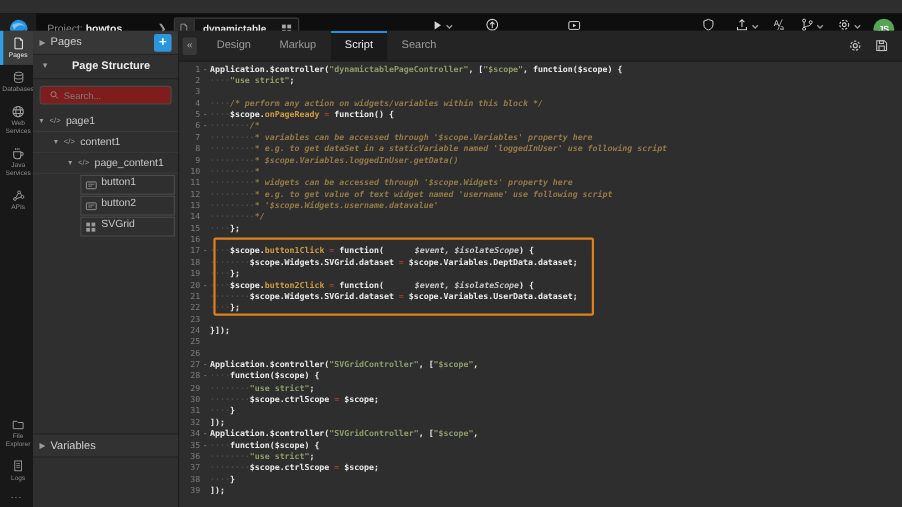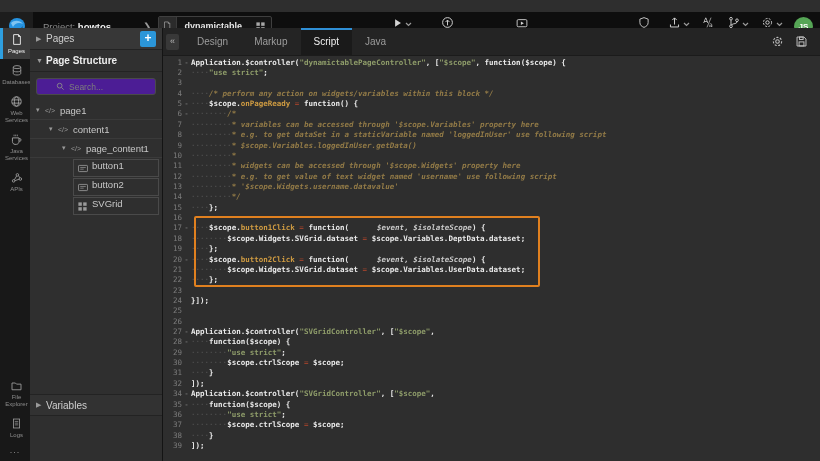--- a/index.html
+++ b/index.html
@@ -35,26 +35,26 @@
   .sb-item { display:flex; flex-direction:column; align-items:center; justify-content:center; padding:5px 0 4px 0; border-left:3px solid transparent; color:#9a9a9a; cursor:pointer; }
   .sb-item .slbl { font-size:6px; line-height:7px; text-align:center; margin-top:2px; color:#8e8e8e; }
   .sb-item.active { background:#3c3c3c; border-left-color:#2e9fe0; color:#f0f0f0; }
   .sb-item.active .slbl { color:#f0f0f0; }
   #sb-bottom { margin-top:auto; }
   #sb-more { text-align:center; color:#8e8e8e; font-size:9px; letter-spacing:1px; padding:2px 0 6px 0; }
   
   #panel { position:absolute; left:30px; top:28px; width:133px; height:433px; background:#2f2f2f; border-right:1px solid #141414; display:flex; flex-direction:column; }
   .p-header { height:22px; flex:none; display:flex; align-items:center; padding:0 6px; font-size:10px; border-bottom:1px solid #232323; }
   #pages-header { background:#373737; color:#cfcfcf; }
-  #structure-header { background:#303030; color:#ececec; font-weight:bold; }
+  #structure-header { background:#303030; color:#ececec; font-weight:bold;text-align:center; }
   .caret { width:10px; flex:none; font-size:7px; color:#9a9a9a; }
   .p-header .htxt { flex:1 1 auto; }
   #add-page-btn { width:16px; height:16px; flex:none; background:#2b96d9; border-radius:2px; color:#fff; font-size:12px; line-height:14px; text-align:center; font-weight:bold; cursor:pointer; }
   #search-wrap { padding:6px; flex:none; }
-  #search-box { display:flex; align-items:center; height:17px; background:#4c1d95; border:1px solid #4a4a4a; border-radius:3px; padding:0 19px; }
+  #search-box { display:flex; align-items:center; height:17px; background:#7f1d1d; border:1px solid #4a4a4a; border-radius:3px; padding:0 8px; }
   #search-box input { flex:1; min-width:0; background:transparent; border:none; outline:none; color:#bbb; font-size:8.5px; font-family:"Liberation Sans",sans-serif; margin-left:4px; }
   #search-box input::placeholder { color:#7d7d7d; }
   #tree { flex:none; }
   .t-row { height:19px; display:flex; align-items:center; border-bottom:1px solid #3a3a3a; font-size:9.5px; color:#c8c8c8; cursor:pointer; }
   .t-row .caret { width:9px; font-size:7px; }
   .t-row .ticon { width:15px; flex:none; display:flex; align-items:center; color:#9a9a9a; font-size:7px; }
   .t-row.boxed { border-bottom:none; padding:0 3px 0 0; }
   .t-row.boxed .boxin { flex:1; height:18px; margin-top:1px; border:1px solid #4a4a4a; display:flex; padding-left:3px; }
   #variables-header { margin-top:auto; background:#323232; border-top:1px solid #232323; color:#cfcfcf; }
   #panel-footer { height:45px; flex:none; }
@@ -385,21 +385,21 @@
     <div id="panel-footer"></div>
   </div>
 
   <div id="editor">
     <div id="tabsbar">
       <span id="collapse-btn">«</span>
       <div id="tabs" style="display:flex">
           <div class="tab">Design</div>
           <div class="tab">Markup</div>
           <div class="tab active">Script</div>
-          <div class="tab">Java</div>
+          <div class="tab">Search</div>
         </div>
       <div id="tabs-right">
         <span class="tico">
           <svg width="13" height="13" viewBox="0 0 16 16">
               <circle cx="8" cy="8" r="2.2" fill="none" stroke="#c0c0c0" stroke-width="1.3"></circle>
               <circle cx="8" cy="8" r="5.1" fill="none" stroke="#c0c0c0" stroke-width="1.3" stroke-dasharray="2.6 1.8"></circle>
             </svg>
         </span>
         <span class="tico">
           <svg width="13" height="13" viewBox="0 0 16 16">

